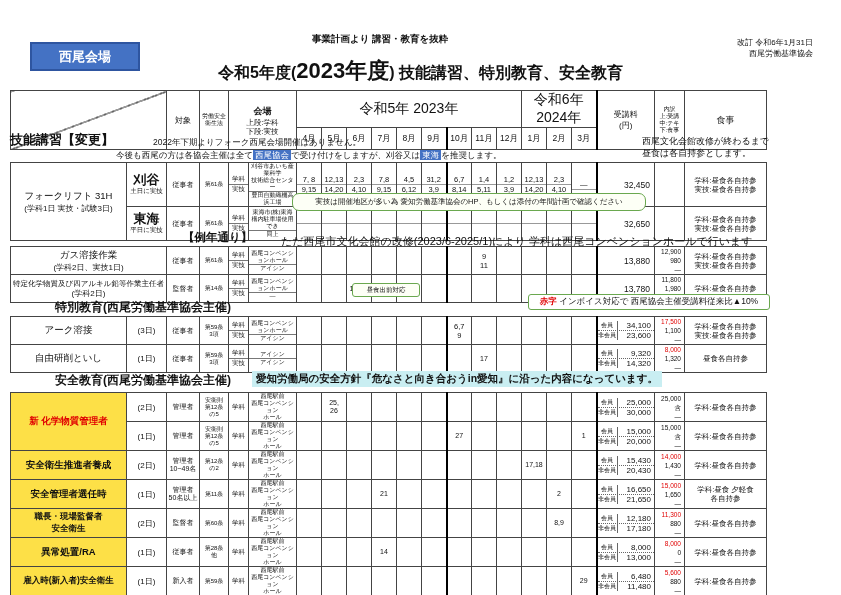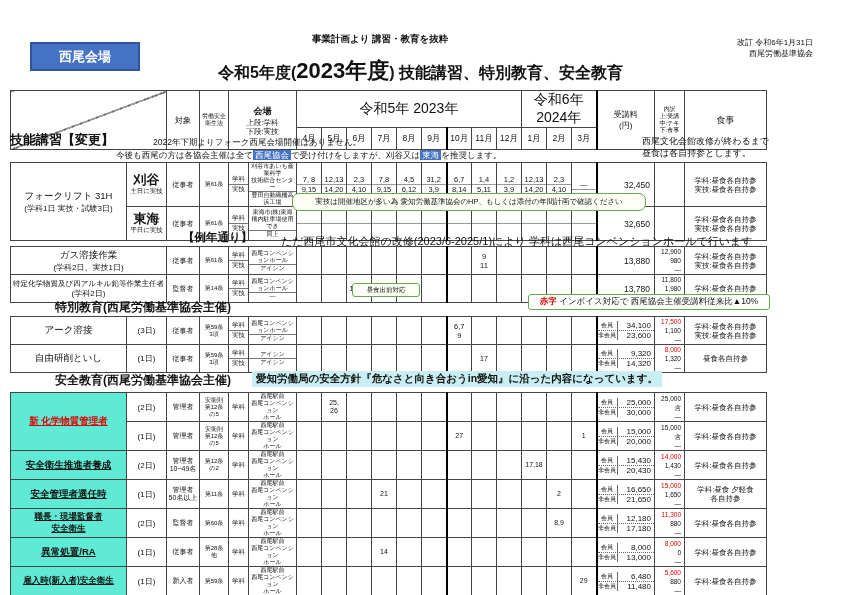--- a/index.html
+++ b/index.html
@@ -46,21 +46,21 @@
   .yr{font-size:14px;}
   .mh{font-size:8.5px;}
   .mc{font-size:7.5px;}
   .mc .mt,.mc .mb{height:50%;line-height:normal;display:flex;align-items:center;justify-content:center;}
   .mc .mt.dv{border-bottom:1px solid #999;}
   .mc.pre{white-space:pre-line;font-size:7px;line-height:8px;}
   .namec{font-size:9.5px;}
   .nm{font-size:9.5px;}
   .nm2{font-size:8px;}
   .nm-sm{font-size:7.5px;line-height:9px;}
-  .cy{background:#5eead4;text-decoration:underline;}
+  .cy{background:#fde047;}
   .rd{color:#e00000;}
   .bold{font-weight:bold;}
   .sitec .site{font-size:13px;font-weight:bold;line-height:14px;}
   .sitec .sitesub{font-size:6.5px;}
   .tgt{font-size:7px;line-height:8px;white-space:pre-line;}
   .law{font-size:6px;line-height:7px;white-space:pre-line;}
   .lblc div,.lbl1{font-size:6.5px;}
   .half{height:50%;display:flex;align-items:center;justify-content:center;}
   .half.dv{border-bottom:1px solid #777;}
   .vsm{font-size:6px;line-height:7px;white-space:pre-line;}

